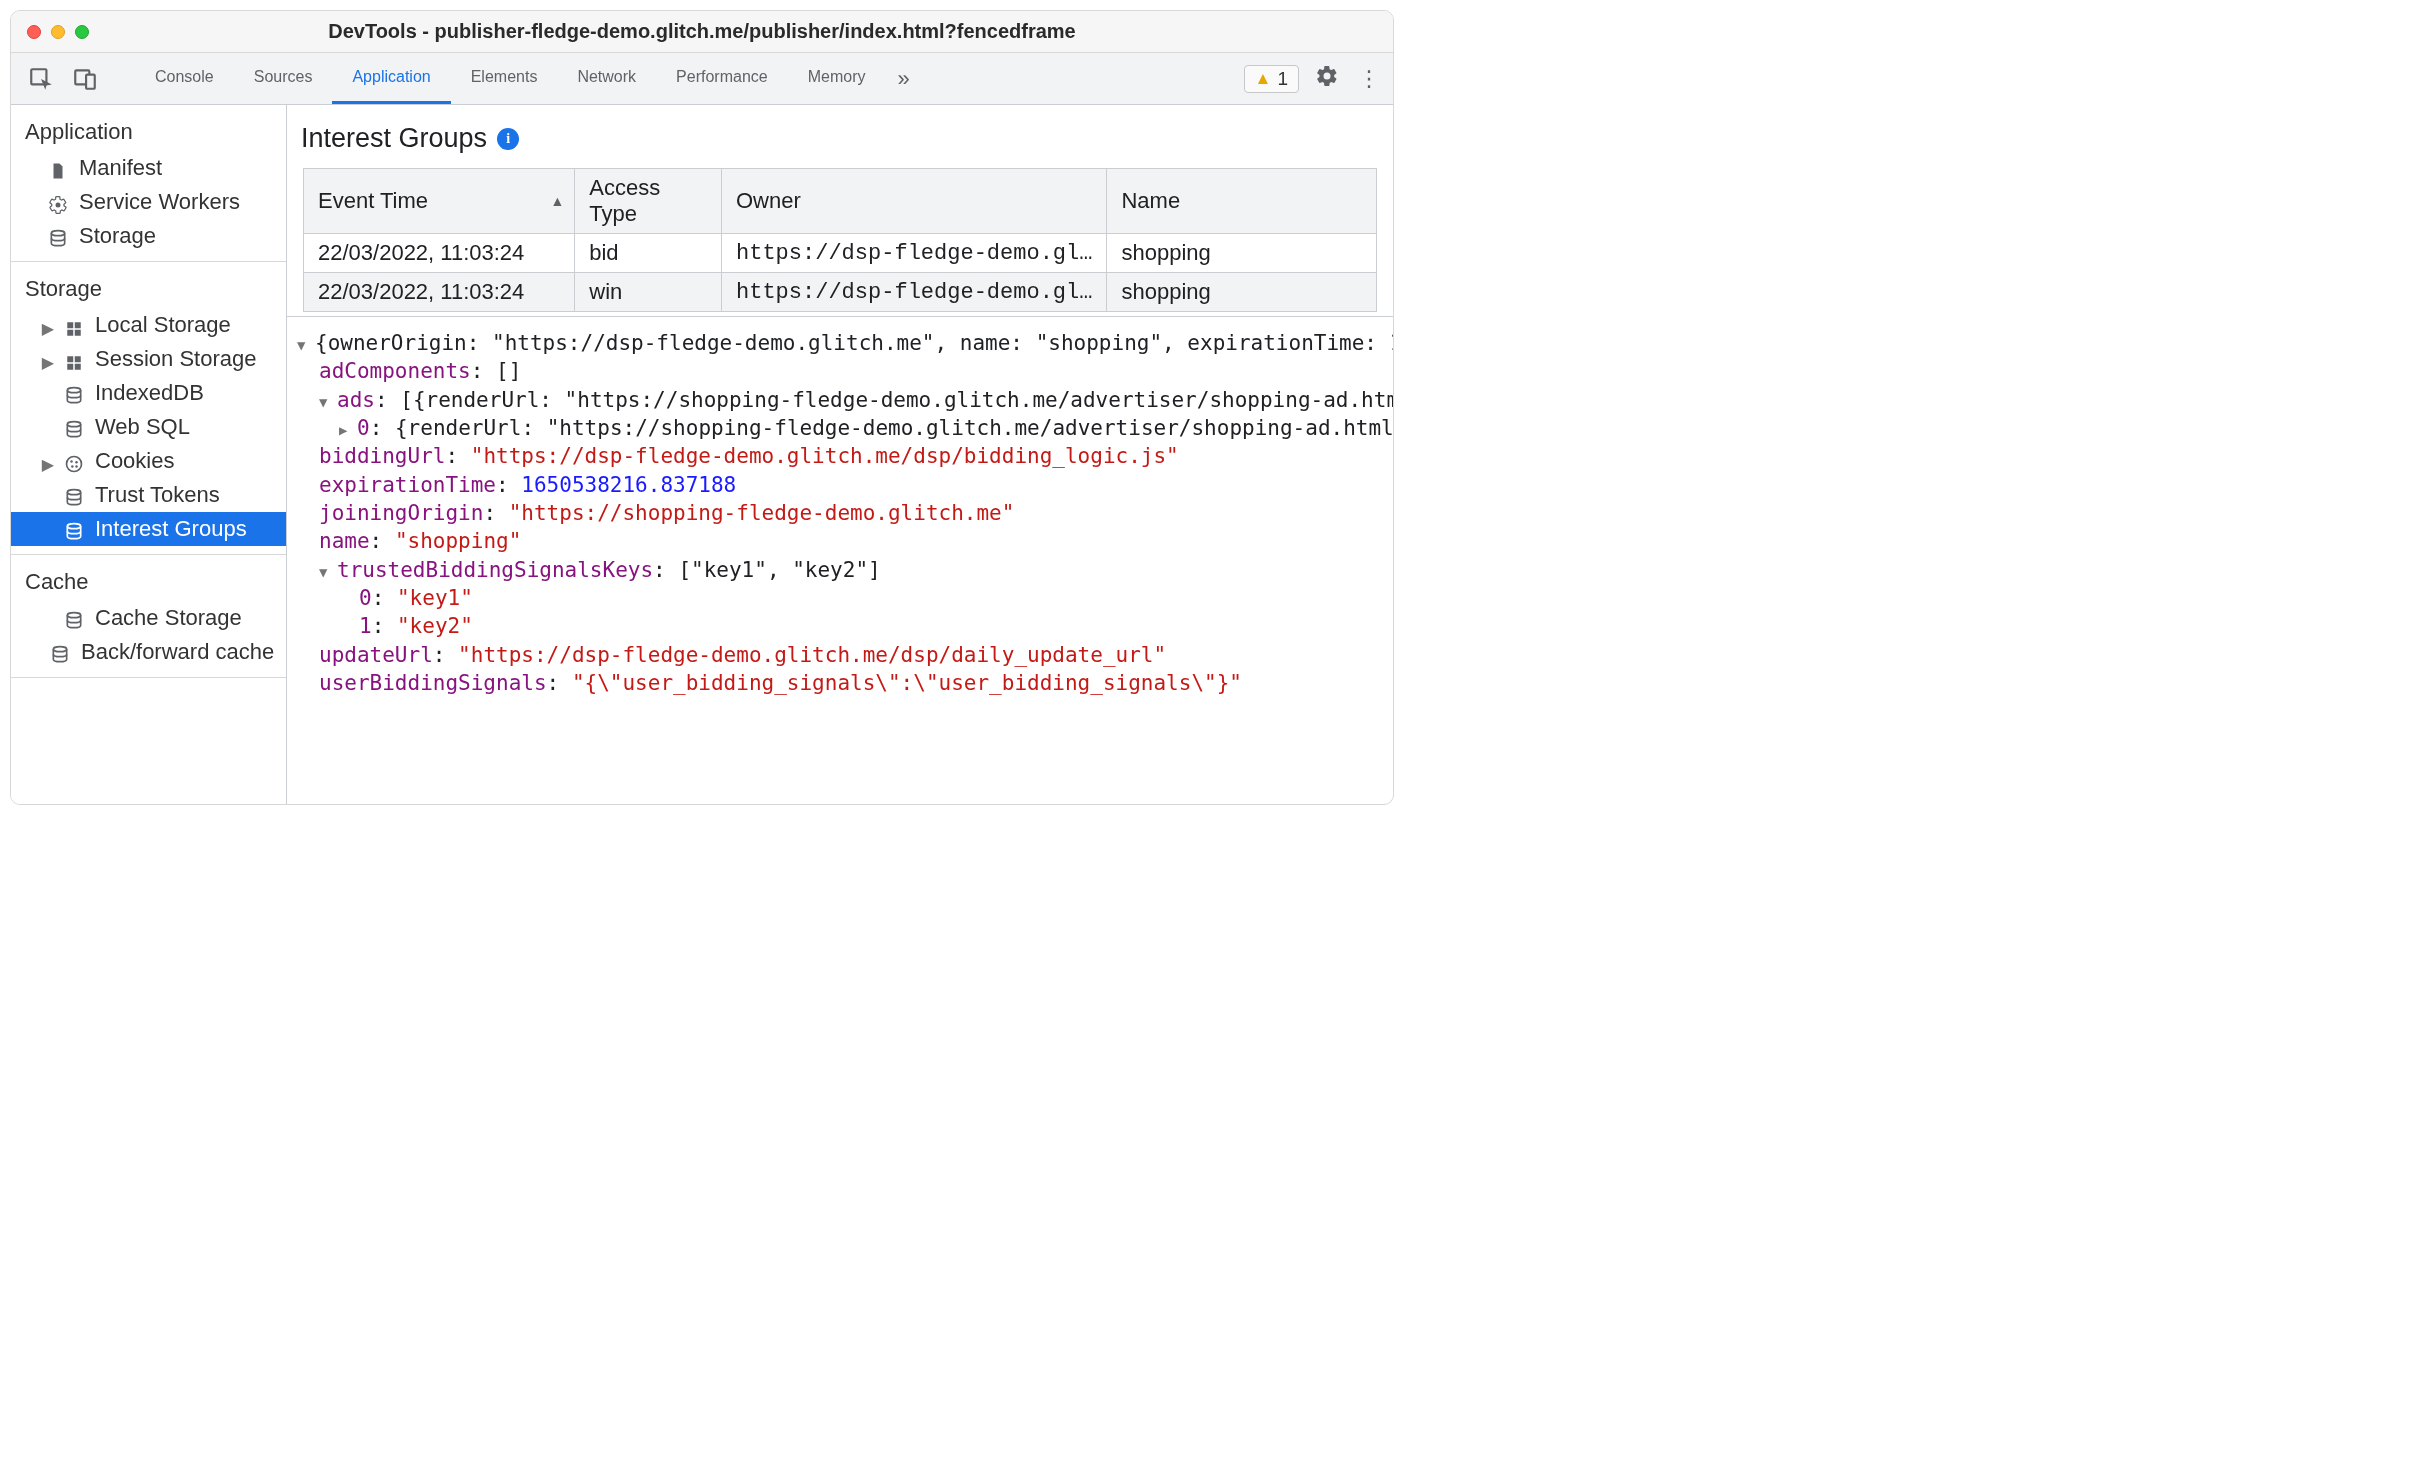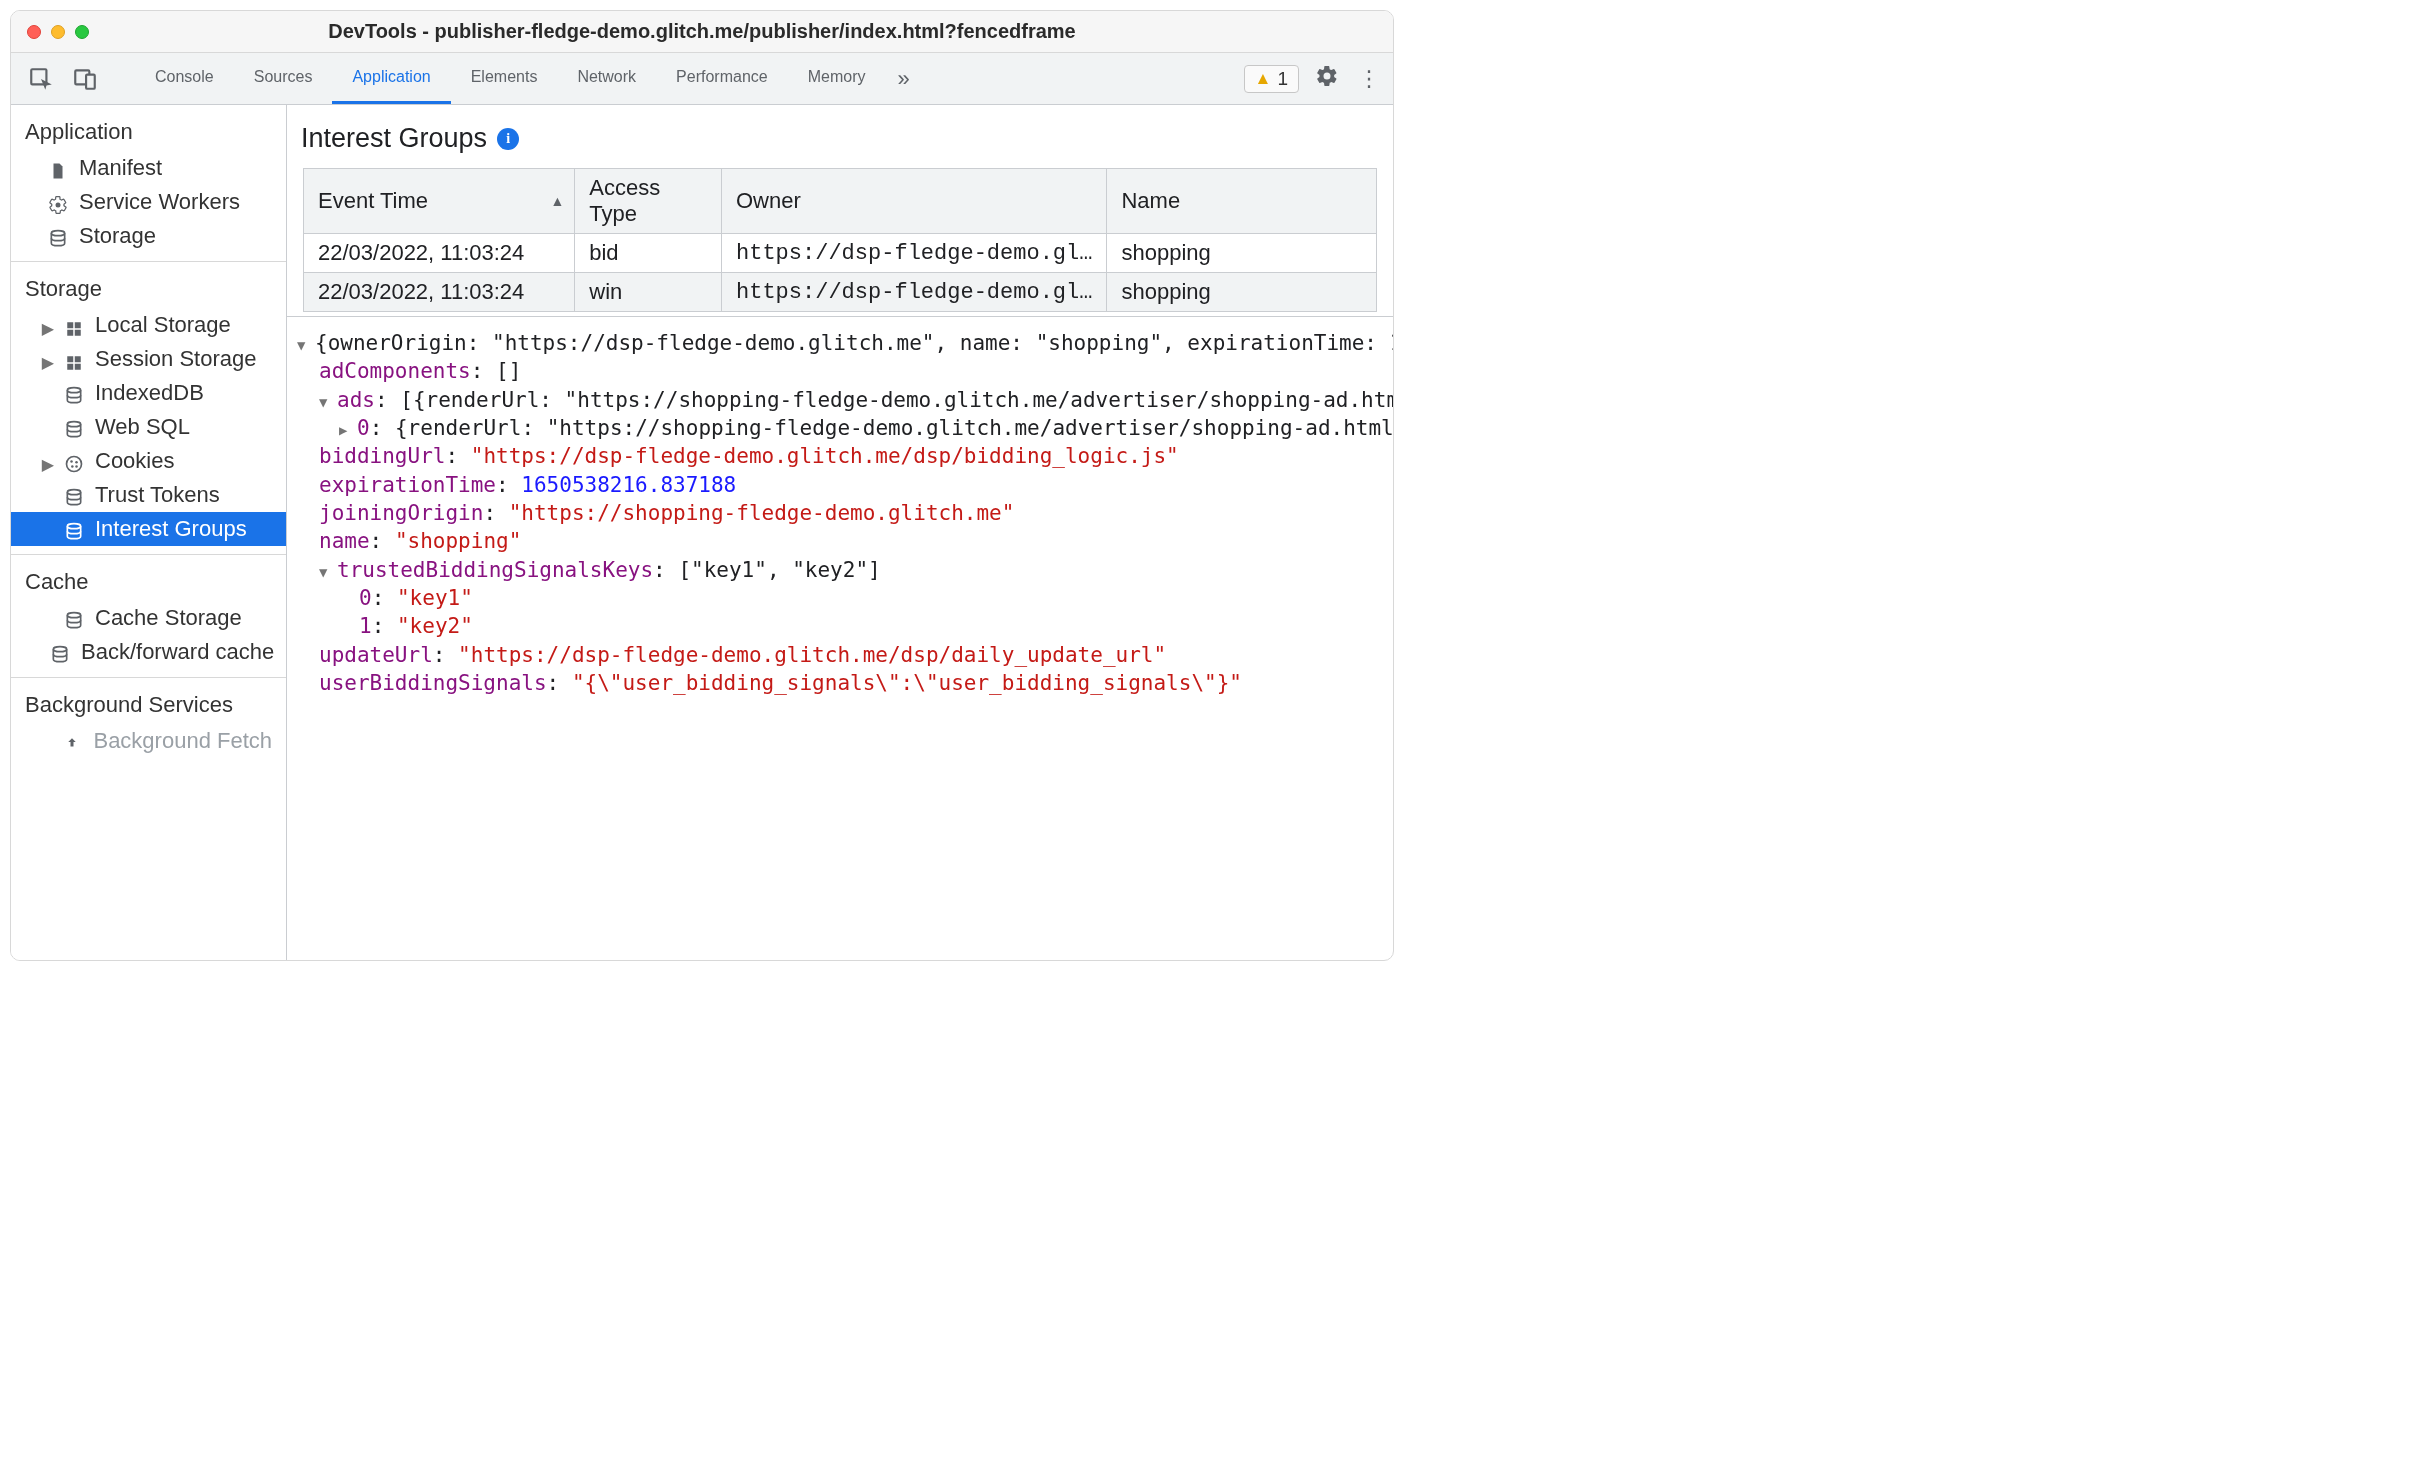--- a/index.html
+++ b/index.html
@@ -4,21 +4,21 @@
 <style>
 * { box-sizing: border-box; margin: 0; padding: 0; }
 body {
   font-family: -apple-system, BlinkMacSystemFont, "Segoe UI", Helvetica, Arial, sans-serif;
   font-size: 22px;
   color: #202124;
   background: #fff;
 }
 .window {
   width: 1384px;
-  height: 951px;
+  height: 795px;
   border: 1px solid #d8d8d8;
   border-radius: 10px;
   overflow: hidden;
   background: #fff;
   display: flex;
   flex-direction: column;
   margin: 10px;
 }
 .titlebar {
   height: 42px;
@@ -363,32 +363,20 @@
               <svg width="20" height="20" viewBox="0 0 24 24" fill="none" stroke="currentColor" stroke-width="2">
                 <ellipse cx="12" cy="5" rx="8" ry="3"></ellipse>
                 <path d="M4 5v6c0 1.66 3.58 3 8 3s8-1.34 8-3V5"></path>
                 <path d="M4 11v6c0 1.66 3.58 3 8 3s8-1.34 8-3v-6"></path>
               </svg>
             </span>
           <span>Back/forward cache</span>
         </div>
       </div>
 
-      <div class="side-section" style="border-bottom:none;">
-        <div class="side-head">Background Services</div>
-        <div class="side-item indent" style="color:#9aa0a6;">
-          <span class="tri"></span>
-          <span class="icon">
-              <svg width="18" height="18" viewBox="0 0 24 24" fill="currentColor">
-                <path d="M12 3l5 5h-3v6h-4V8H7z"></path>
-              </svg>
-            </span>
-          <span>Background Fetch</span>
-        </div>
-      </div>
     </div>
 
     <div class="main">
       <div class="pane-head">
         <div class="pane-title">Interest Groups</div>
         <div class="info-icon">i</div>
       </div>
       <div class="table-wrap">
         <table class="ig">
           <colgroup>

